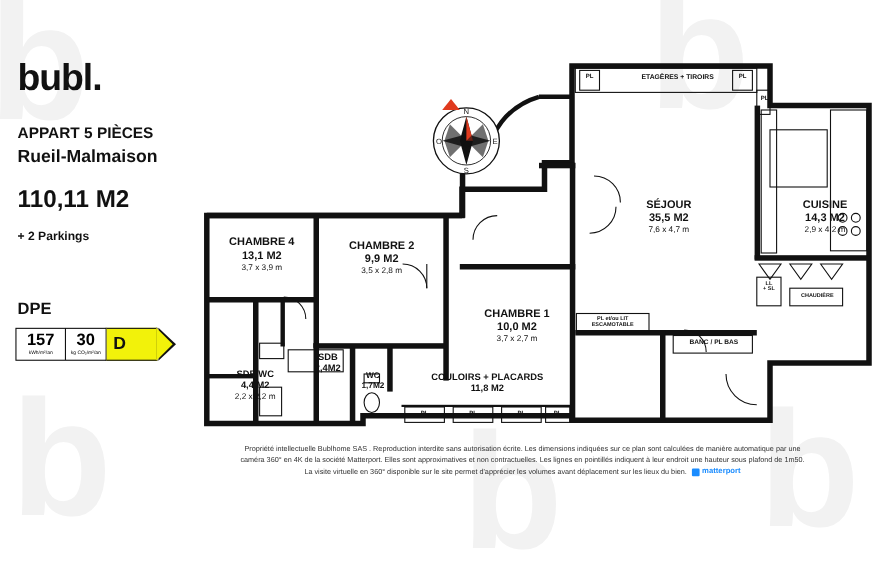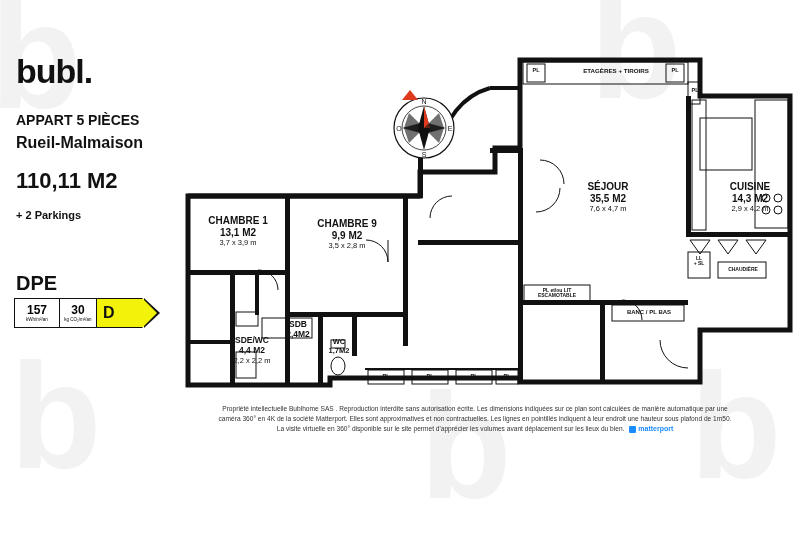--- a/index.html
+++ b/index.html
@@ -71,21 +71,21 @@
     top: 209px;
     font-size: 11px;
     font-weight: bold;
     color: #111;
     z-index: 5;
   }
   .dpe-label {
     position: absolute;
     left: 16px;
     top: 272px;
-    font-size: 20px;
+    font-size: 15px;
     font-weight: bold;
     color: #111;
     z-index: 5;
   }
   .dpe-wrap {
     position: absolute;
     left: 14px;
     top: 298px;
     z-index: 5;
     display: flex;
@@ -94,21 +94,21 @@
   }
   .dpe-box {
     border: 1.5px solid #111;
     width: 44px;
     display: flex;
     flex-direction: column;
     align-items: center;
     justify-content: center;
     background: #fff;
   }
-  .dpe-box .big { font-size: 12px; font-weight: bold; line-height: 1; }
+  .dpe-box .big { font-size: 15px; font-weight: bold; line-height: 1; }
   .dpe-box .sml { font-size: 4.5px; line-height: 1.1; margin-top: 2px; }
   .dpe-box.second { border-left: none; width: 36px; }
   .dpe-arrow {
     position: relative;
     background: #f2f20a;
     border: 1.5px solid #111;
     border-left: none;
     width: 46px;
     display: flex;
     align-items: center;
@@ -336,61 +336,70 @@
       <polygon points="439,113 424,128 439,143 444,128" fill="#111" opacity="0.6"></polygon>
       <polygon points="410,90 418,100 402,100" fill="#e03a1e"></polygon>
       <text x="424" y="104" font-size="7" text-anchor="middle" fill="#111" font-family="Liberation Sans, sans-serif">N</text>
       <text x="424" y="157" font-size="7" text-anchor="middle" fill="#111" font-family="Liberation Sans, sans-serif">S</text>
       <text x="450" y="131" font-size="7" text-anchor="middle" fill="#111" font-family="Liberation Sans, sans-serif">E</text>
       <text x="399" y="131" font-size="7" text-anchor="middle" fill="#111" font-family="Liberation Sans, sans-serif">O</text>
     </g>
   </svg>
 
   <div class="rm" style="left:183px; top:215px; width:110px;">
-    <span class="n">CHAMBRE 1</span>
+    <span class="n">CHAMBRE 4</span>
     <span class="a">13,1 M2</span>
     <span class="d">3,7 x 3,9 m</span>
   </div>
 
   <div class="rm" style="left:292px; top:218px; width:110px;">
-    <span class="n">CHAMBRE 9</span>
+    <span class="n">CHAMBRE 2</span>
     <span class="a">9,9 M2</span>
     <span class="d">3,5 x 2,8 m</span>
   </div>
 
 
+  <div class="rm" style="left:415px; top:280px; width:110px;">
+    <span class="n">CHAMBRE 1</span>
+    <span class="a">10,0 M2</span>
+    <span class="d">3,7 x 2,7 m</span>
+  </div>
 
   <div class="rm" style="left:553px; top:181px; width:110px;">
     <span class="n">SÉJOUR</span>
     <span class="a">35,5 M2</span>
     <span class="d">7,6 x 4,7 m</span>
   </div>
 
   <div class="rm" style="left:692px; top:181px; width:116px;">
     <span class="n">CUISINE</span>
     <span class="a">14,3 M2</span>
     <span class="d">2,9 x 4,2 m</span>
   </div>
 
-  <div class="rm small" style="left:186px; top:336px; width:92px;padding-left:20px;">
+  <div class="rm small" style="left:186px; top:336px; width:92px;">
     <span class="n">SDE/WC</span>
     <span class="a">4,4 M2</span>
     <span class="d">2,2 x 2,2 m</span>
   </div>
 
   <div class="rm small" style="left:272px; top:320px; width:52px;">
     <span class="n">SDB</span>
     <span class="a">2,4M2</span>
   </div>
 
   <div class="rm tiny" style="left:318px; top:338px; width:42px;">
     <span class="n">WC</span>
     <span class="a">1,7M2</span>
   </div>
 
+  <div class="rm small" style="left:362px; top:338px; width:162px;">
+    <span class="n">COULOIRS + PLACARDS</span>
+    <span class="a">11,8 M2</span>
+  </div>
 
 
   <div class="plc" style="left:529px; top:68px; width:14px;">PL</div>
   <div class="plc" style="left:668px; top:68px; width:14px;">PL</div>
   <div class="plc" style="left:689px; top:88px; width:12px;">PL</div>
   <div class="plc" style="left:566px; top:68px; width:100px; font-size:6.2px;">ETAGÈRES + TIROIRS</div>
   <div class="plc" style="left:614px; top:309px; width:70px; font-size:6px;">BANC / PL BAS</div>
   <div class="plc" style="left:720px; top:267px; width:46px; font-size:5px;">CHAUDIÈRE</div>
   <div class="plc" style="left:689px; top:256px; width:20px; font-size:5px; white-space:pre-line;">LL
 + SL</div>

